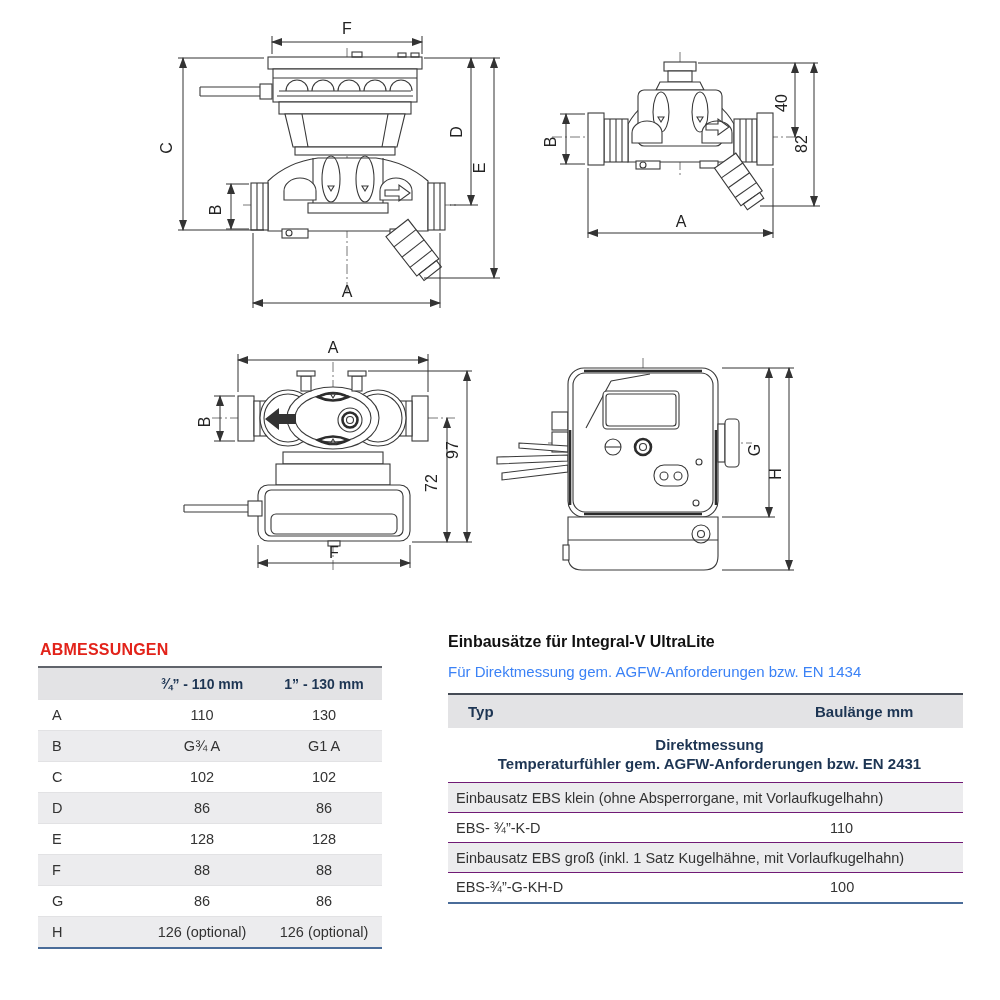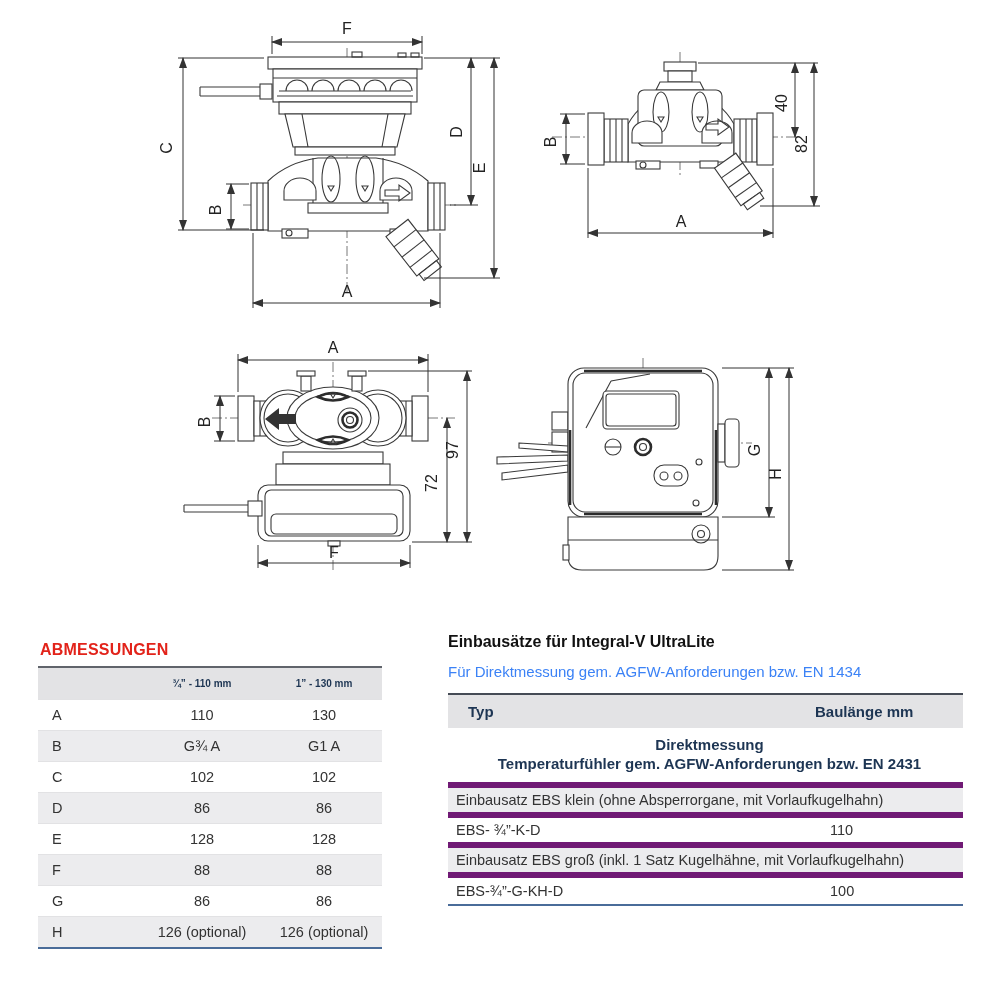--- a/index.html
+++ b/index.html
@@ -13,41 +13,41 @@
   svg .dim{stroke:#333;stroke-width:1;fill:none;}
   svg .dimtext{font:16px "Liberation Sans","DejaVu Sans",sans-serif;fill:#222;}
   svg .fillDark{fill:#333;stroke:none;}
 
   
   .abm{position:absolute;left:38px;top:633px;width:344px;}
   .abm h2{margin:8px 0 7px 2px;font-size:16px;font-weight:bold;color:#e2231a;letter-spacing:.2px;}
   .abm table{width:100%;border-collapse:collapse;border-top:2px solid #60646b;
              border-bottom:2px solid #4a6c99;font-size:14.5px;color:#333;}
   .abm thead th{background:#e3e3e5;color:#1d3553;font-weight:bold;height:31px;
-                text-align:center;font-size:10px;padding:0;}
+                text-align:center;font-size:14px;padding:0;}
   .abm thead th:first-child{width:100px;}
   .abm thead th:nth-child(2){width:128px;}
   .abm tbody tr{height:31px;}
   .abm tbody tr:nth-child(even){background:#ececee;}
   .abm tbody td{border-top:1px solid #e2e2e4;padding:0;text-align:center;}
   .abm tbody td:first-child{text-align:left;padding-left:14px;}
 
   
   .ebs{position:absolute;left:448px;top:633px;width:515px;}
   .ebs h3{margin:0 0 12px 0;font-size:16px;font-weight:bold;color:#111;}
   .ebs .sub{margin:0 0 13px 0;font-size:15px;color:#3b82f6;}
   .ebs table{width:100%;border-collapse:collapse;border-top:2px solid #454b55;
              border-bottom:2px solid #4a6c99;font-size:14.5px;color:#333;}
   .ebs thead th{background:#e3e3e5;color:#1d3553;font-weight:bold;height:33px;
                 text-align:left;padding:0 0 0 20px;font-size:15px;}
   .ebs thead th:first-child{width:327px;}
   .ebs .section td{padding:7px 0 9px 8px;color:#1d3553;font-weight:bold;font-size:15px;line-height:19px;text-align:center;}
   .ebs .rows tr{height:30px;}
   .ebs .rows tr:nth-child(odd){background:#ececee;}
-  .ebs .rows td{border-top:6px solid #701a75;padding:0 0 0 8px;}
+  .ebs .rows td{border-top:1px solid #701a75;padding:0 0 0 8px;}
   .ebs .rows td.val{padding-left:35px;}
 </style>
 </head>
 <body>
 
 <div class="page">
 
   <div class="drawings">
     <svg width="1000" height="625" viewBox="0 0 1000 625" xmlns="http://www.w3.org/2000/svg">
       <defs>

